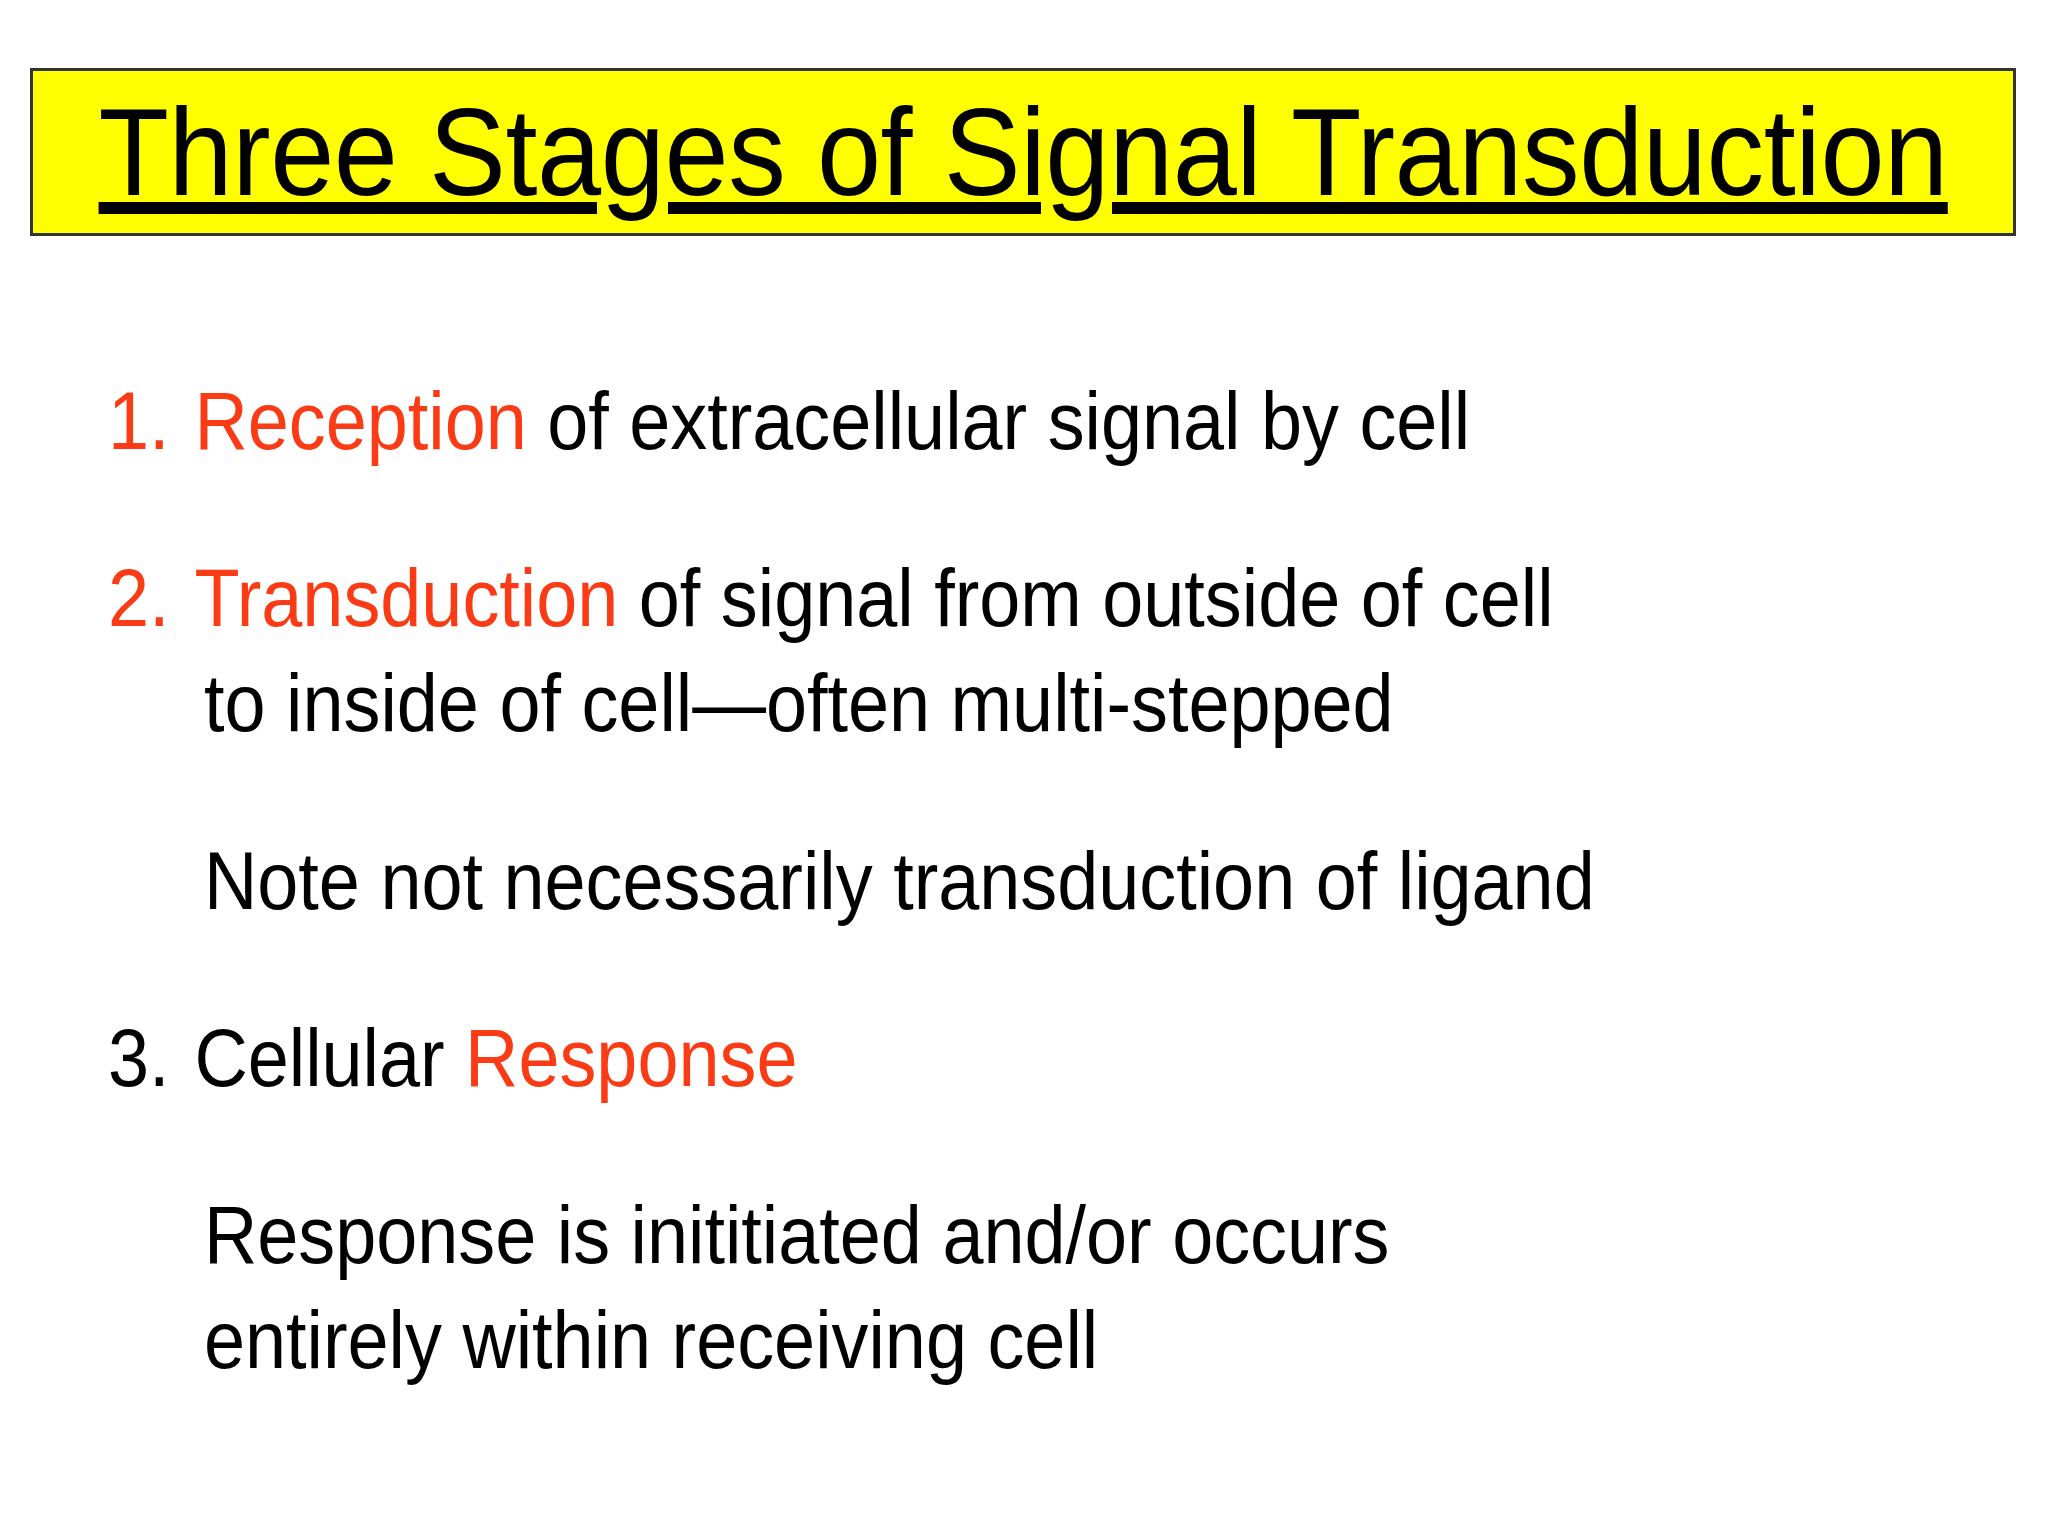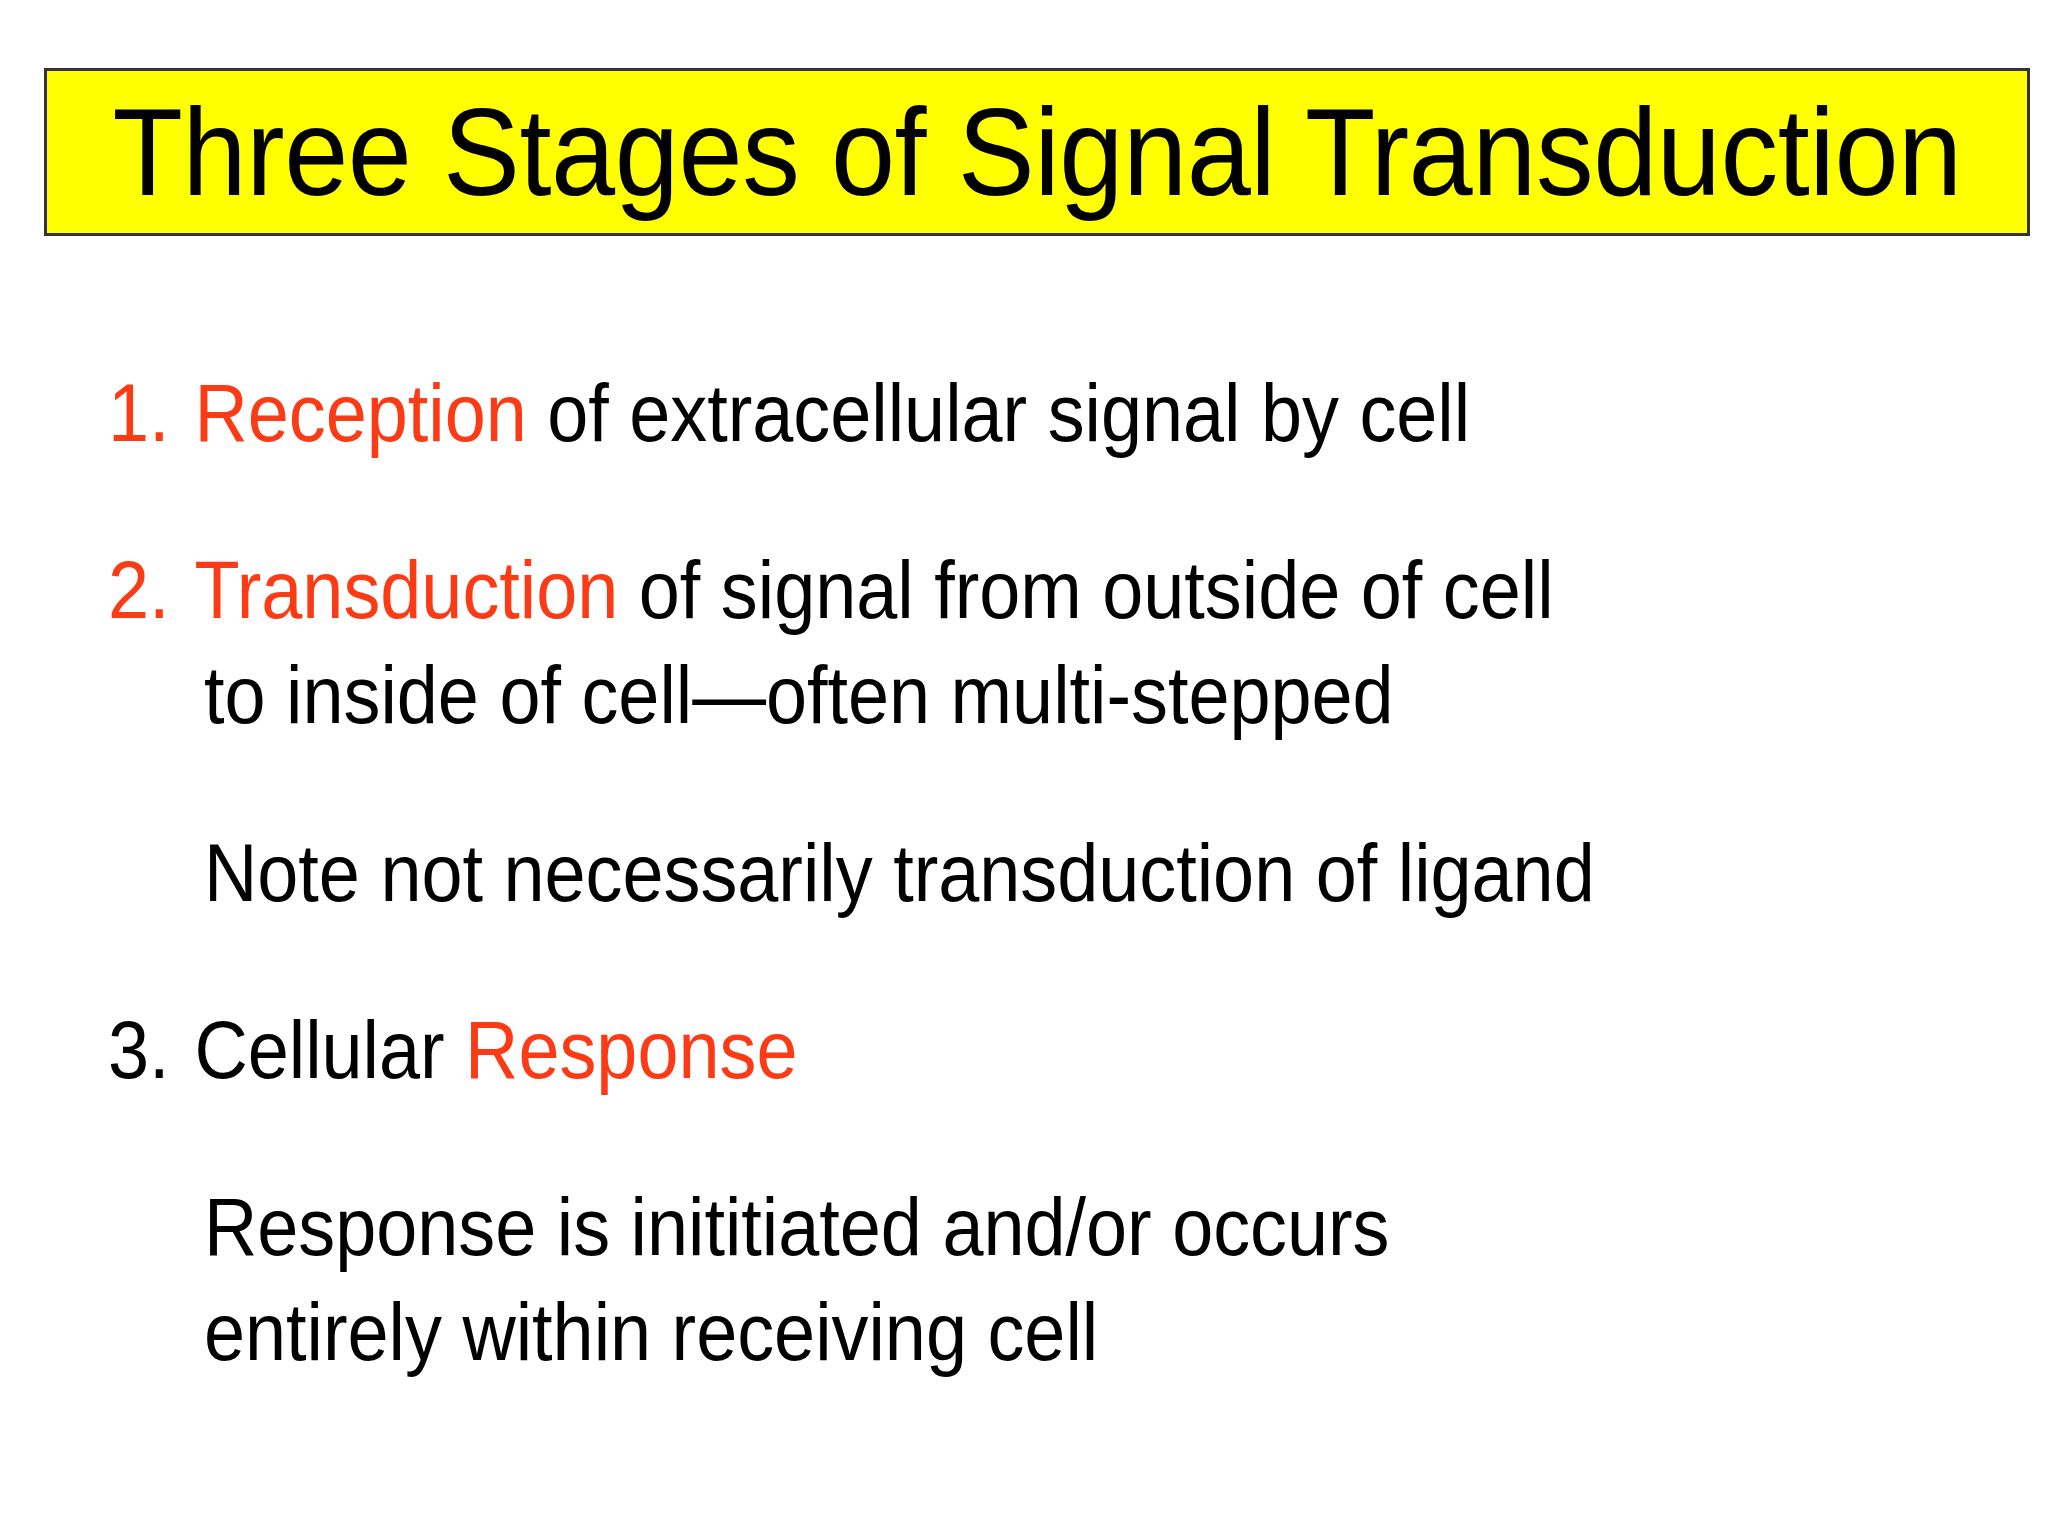--- a/index.html
+++ b/index.html
@@ -20,48 +20,49 @@
     position: relative;
     width: 2048px;
     height: 1536px;
     background: #ffffff;
     box-sizing: border-box;
   }
 
   
   .title-box {
     position: absolute;
-    left: 44px;
+    left: 30px;
     top: 68px;
     width: 1986px;
     height: 168px;
     background: #FFFF00;
     border: 3px solid #333333;
     box-sizing: border-box;
     display: flex;
     align-items: center;
     justify-content: center;
     overflow: hidden;
+    text-decoration: underline;
   }
   .title-text {
     font-size: 124px;
     line-height: 1.0;
     font-weight: 400;
     color: #000000;
     white-space: nowrap;
     transform: scaleX(0.93);
     transform-origin: center center;
     letter-spacing: -0.5px;
   }
 
   
   .body-area {
     position: absolute;
     left: 0;
-    top: 300px;
+    top: 308px;
     width: 1848px;
     height: 1180px;
   }
 
   .bullet {
     position: absolute;
     white-space: nowrap;
     font-size: 82px;
     line-height: 1.04;
     font-weight: 400;

